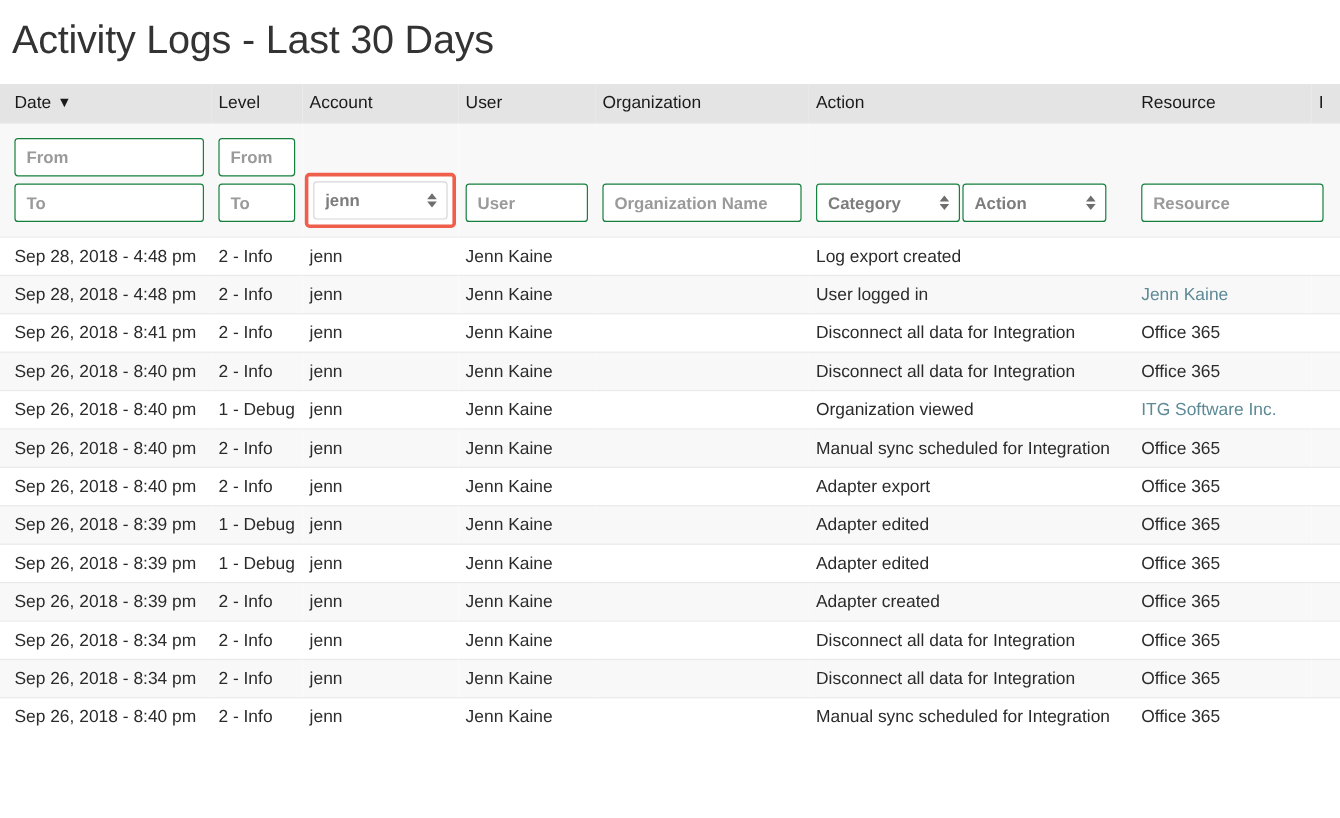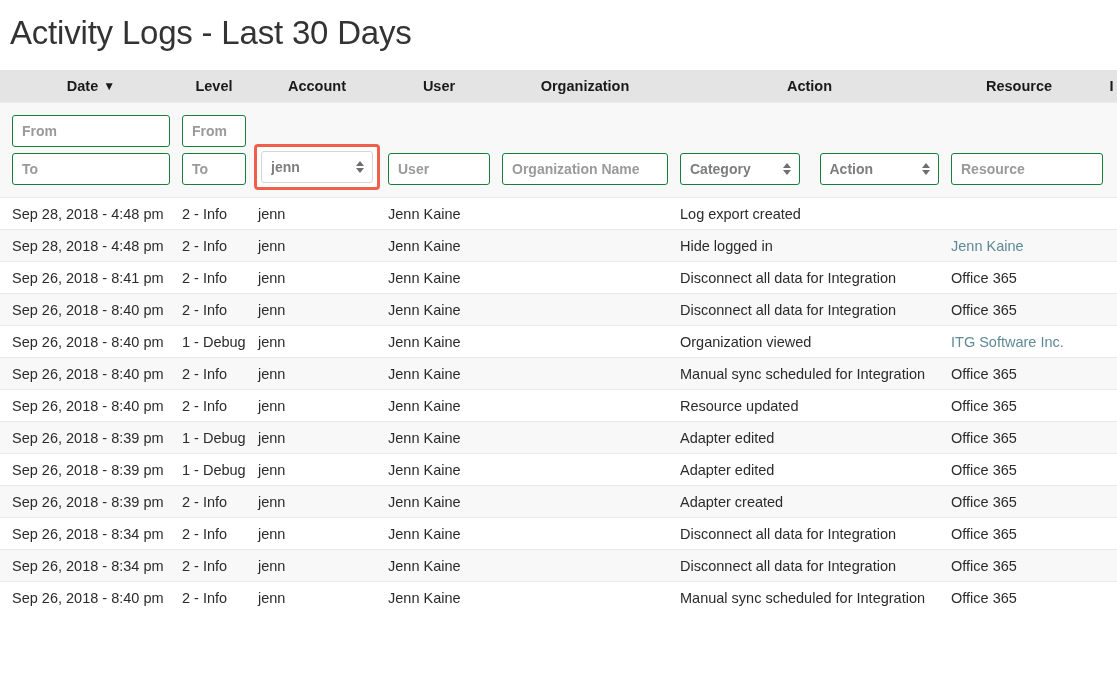--- a/index.html
+++ b/index.html
@@ -58,22 +58,22 @@
   }
   table.logs {
     border-collapse: collapse;
     table-layout: fixed;
     width: 1130px;
     font-size: 14.5px;
   }
 
   table.logs thead th {
     background: #e4e4e4;
-    text-align: center;
-    font-weight: bold;
+    text-align: left;
+    font-weight: normal;
     font-size: 14.5px;
     color: #1a1a1a;
     padding: 8px 6px 8px 6px;
     height: 14px;
     vertical-align: middle;
     white-space: nowrap;
   }
   table.logs thead th:first-child { padding-left: 12px; }
 
   .sort-caret {
@@ -260,21 +260,21 @@
           </td>
           <td>
             <div class="stack">
               <div style="height:32px"></div>
               <input class="filter" type="text" placeholder="Organization Name" style="">
             </div>
           </td>
           <td>
             <div class="stack">
               <div style="height:32px"></div>
-              <div style="display:flex; gap:20px;text-align:center;">
+              <div style="display:flex; gap:2px;text-align:center;">
                 <div class="select-box" style="width:120px">
                   <span class="sel-value">Category</span>
                   <span class="stepper">
                       <i class="up"></i>
                       <i class="down"></i>
                     </span>
                 </div>
                 <div class="select-box" style="width:120px">
                   <span class="sel-value">Action</span>
                   <span class="stepper">
@@ -302,21 +302,21 @@
             <td>Log export created</td>
             <td></td>
             <td></td>
           </tr>
           <tr>
             <td>Sep 28, 2018 - 4:48 pm</td>
             <td>2 - Info</td>
             <td>jenn</td>
             <td>Jenn Kaine</td>
             <td></td>
-            <td>Hide logged in</td>
+            <td>User logged in</td>
             <td><a class="res-link" href="#">Jenn Kaine</a></td>
             <td></td>
           </tr>
           <tr>
             <td>Sep 26, 2018 - 8:41 pm</td>
             <td>2 - Info</td>
             <td>jenn</td>
             <td>Jenn Kaine</td>
             <td></td>
             <td>Disconnect all data for Integration</td>
@@ -352,21 +352,21 @@
             <td>Manual sync scheduled for Integration</td>
             <td>Office 365</td>
             <td></td>
           </tr>
           <tr>
             <td>Sep 26, 2018 - 8:40 pm</td>
             <td>2 - Info</td>
             <td>jenn</td>
             <td>Jenn Kaine</td>
             <td></td>
-            <td>Resource updated</td>
+            <td>Adapter export</td>
             <td>Office 365</td>
             <td></td>
           </tr>
           <tr>
             <td>Sep 26, 2018 - 8:39 pm</td>
             <td>1 - Debug</td>
             <td>jenn</td>
             <td>Jenn Kaine</td>
             <td></td>
             <td>Adapter edited</td>

